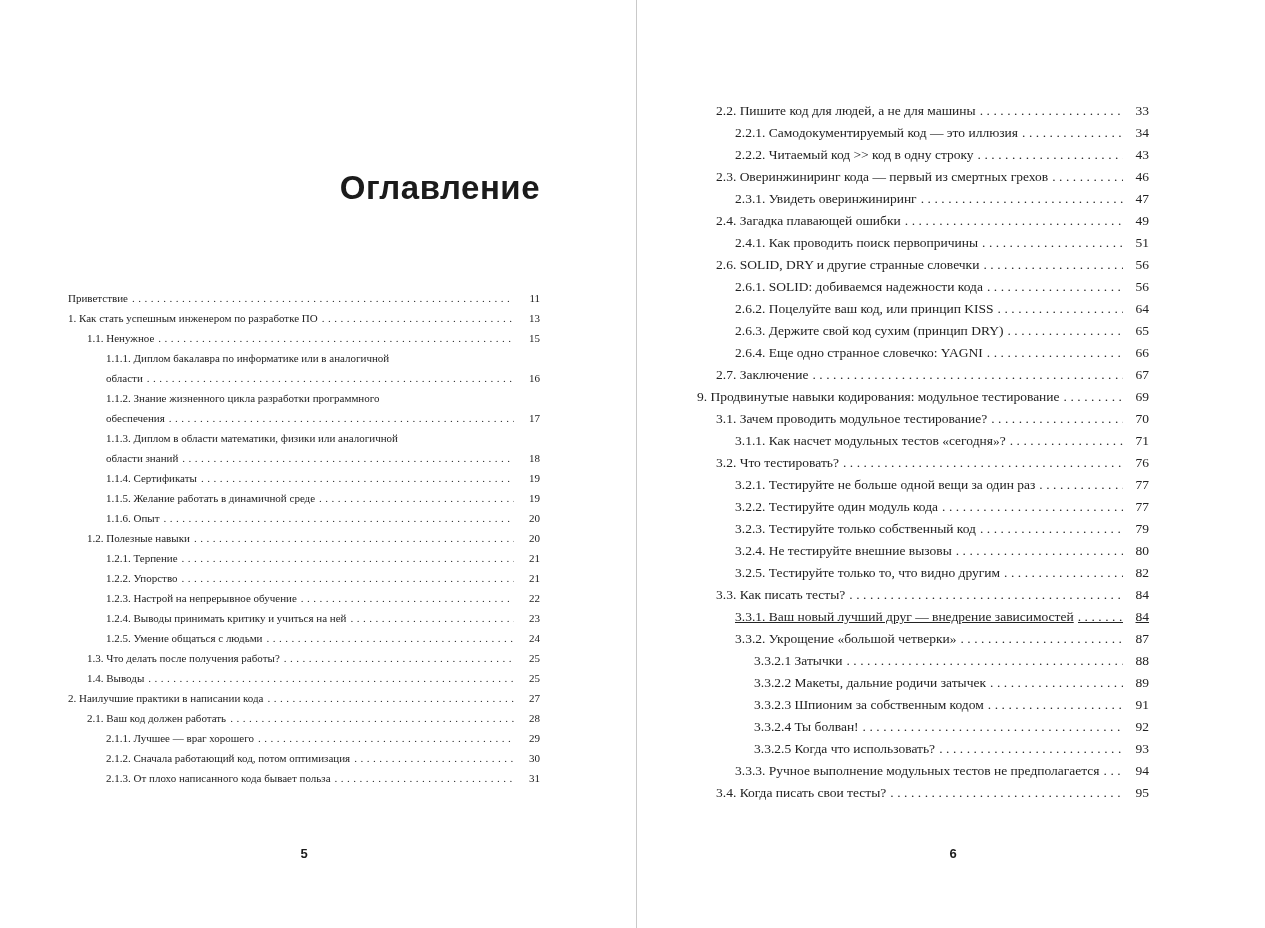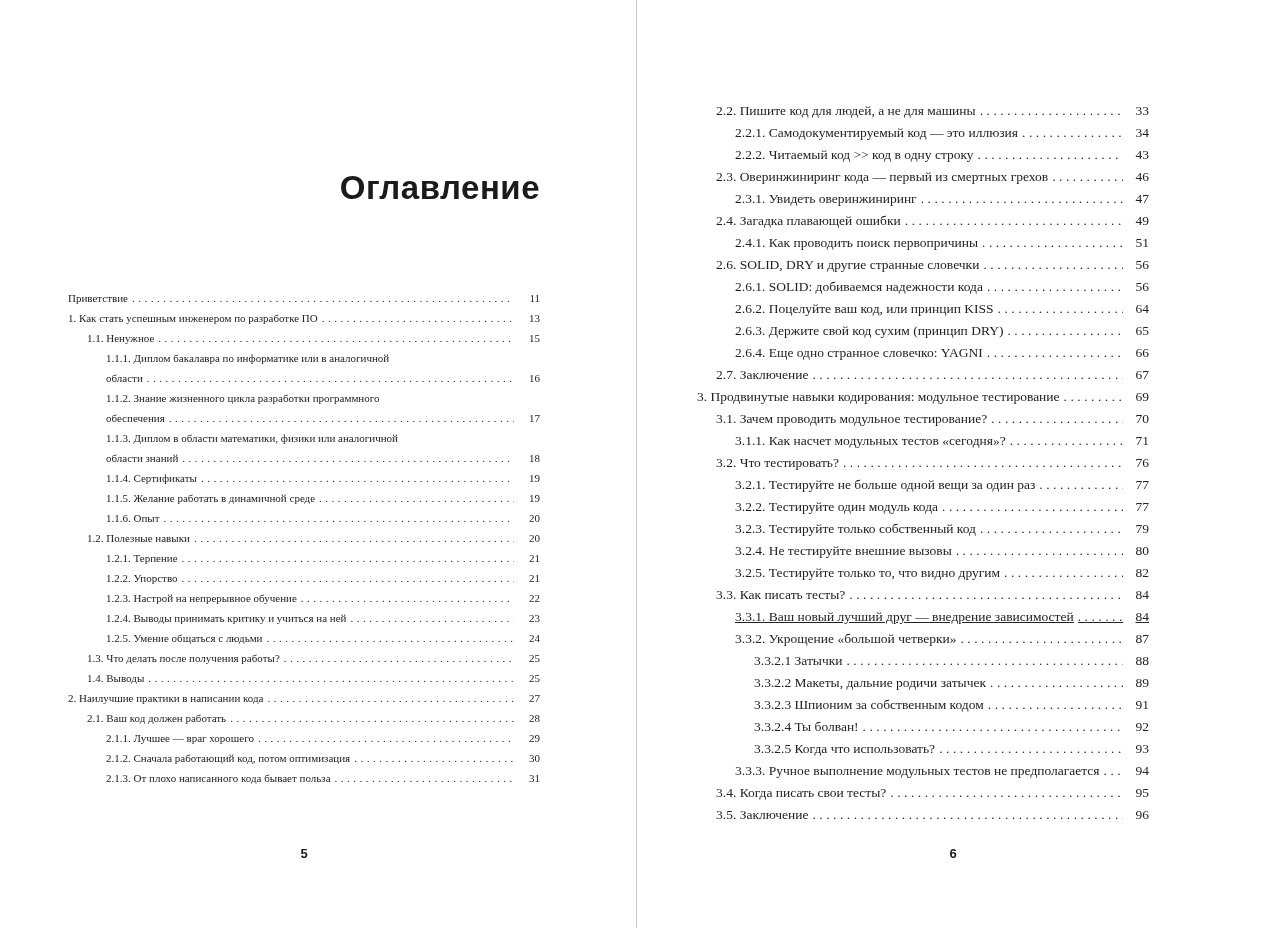--- a/index.html
+++ b/index.html
@@ -357,21 +357,21 @@
       </div>
       <div class="entry" style="padding-left: 19px;">
         <div class="entry-line">
           <span class="entry-text">2.7. Заключение</span>
           <span class="dots"></span>
           <span class="pagenum">67</span>
         </div>
       </div>
       <div class="entry" style="padding-left: 0px;">
         <div class="entry-line">
-          <span class="entry-text">3. Продвинутые навыки кодирования: модульное тестирование</span>
+          <span class="entry-text">9. Продвинутые навыки кодирования: модульное тестирование</span>
           <span class="dots"></span>
           <span class="pagenum">69</span>
         </div>
       </div>
       <div class="entry" style="padding-left: 19px;">
         <div class="entry-line">
           <span class="entry-text">3.1. Зачем проводить модульное тестирование?</span>
           <span class="dots"></span>
           <span class="pagenum">70</span>
         </div>
@@ -488,26 +488,19 @@
           <span class="pagenum">94</span>
         </div>
       </div>
       <div class="entry" style="padding-left: 19px;">
         <div class="entry-line">
           <span class="entry-text">3.4. Когда писать свои тесты?</span>
           <span class="dots"></span>
           <span class="pagenum">95</span>
         </div>
       </div>
-      <div class="entry" style="padding-left: 19px;">
-        <div class="entry-line">
-          <span class="entry-text">3.5. Заключение</span>
-          <span class="dots"></span>
-          <span class="pagenum">96</span>
-        </div>
-      </div>
     </div>
 
   <div class="folio folio-left">5</div>
 
   <div class="folio folio-right">6</div>
 
 </div>
 
 </body></html>

